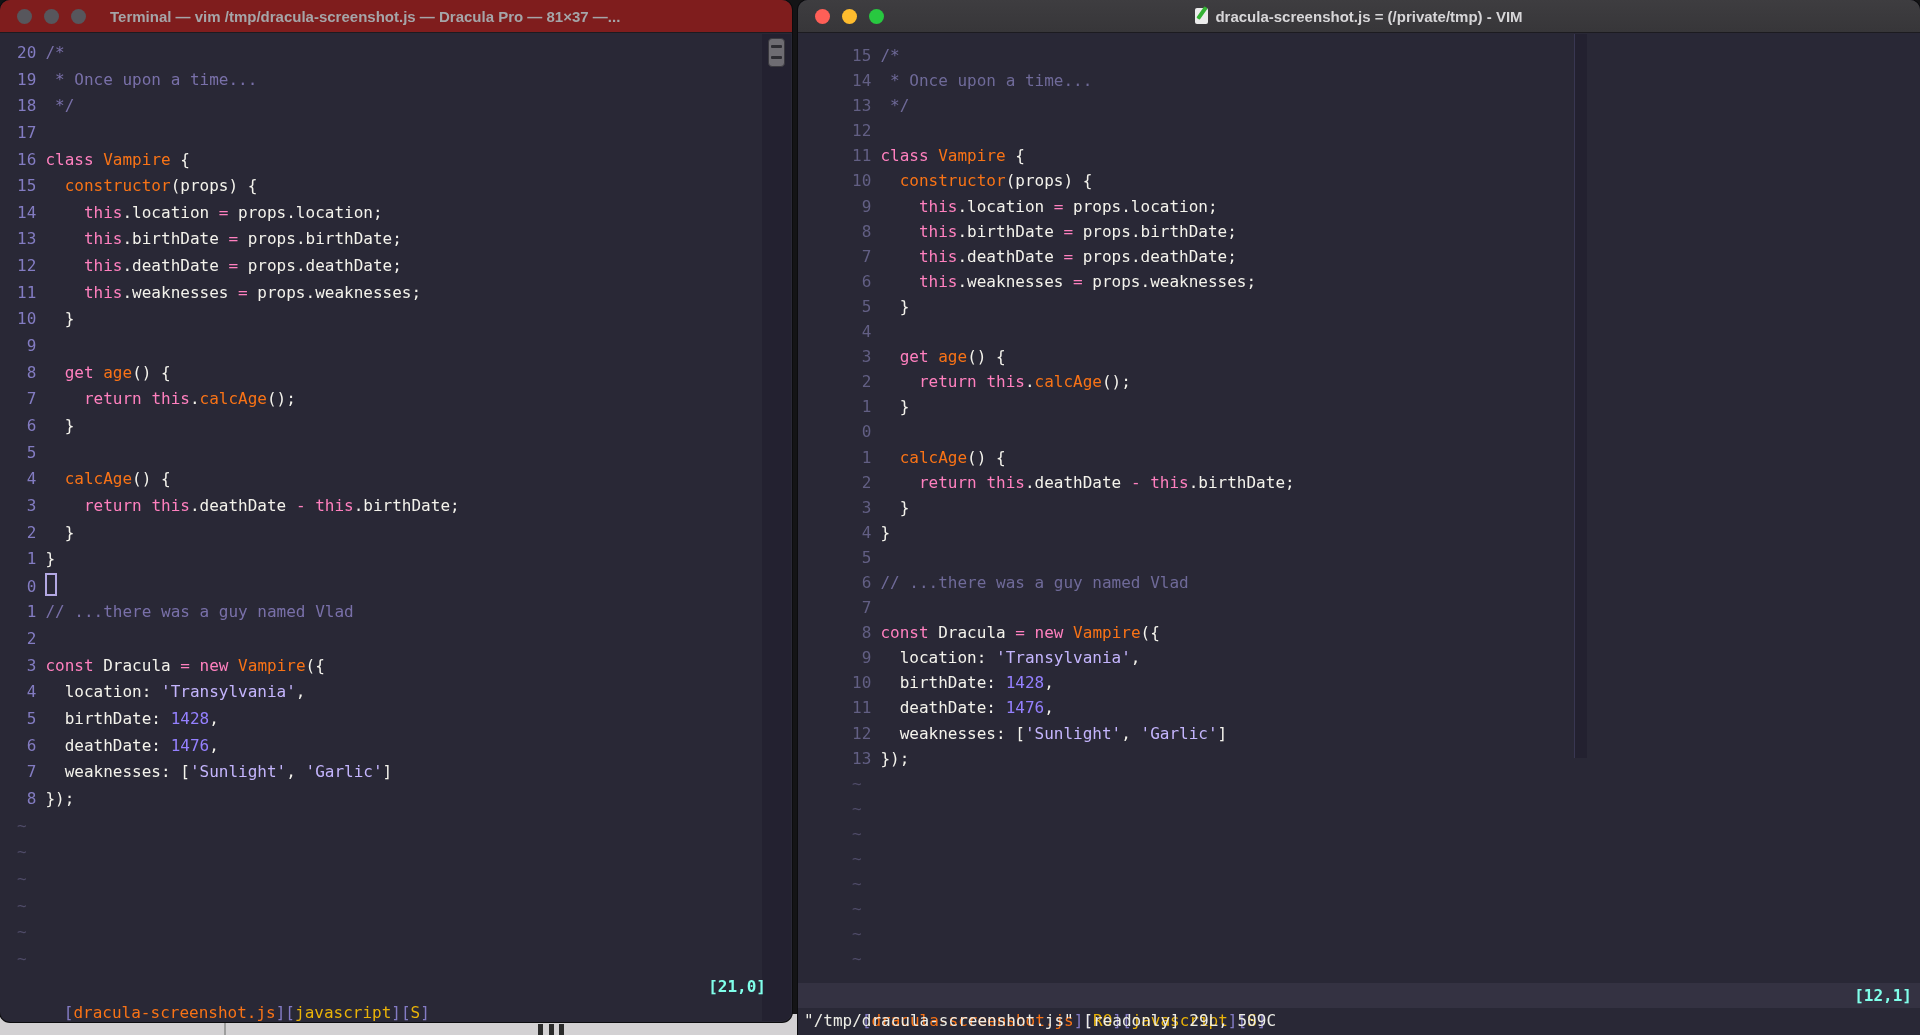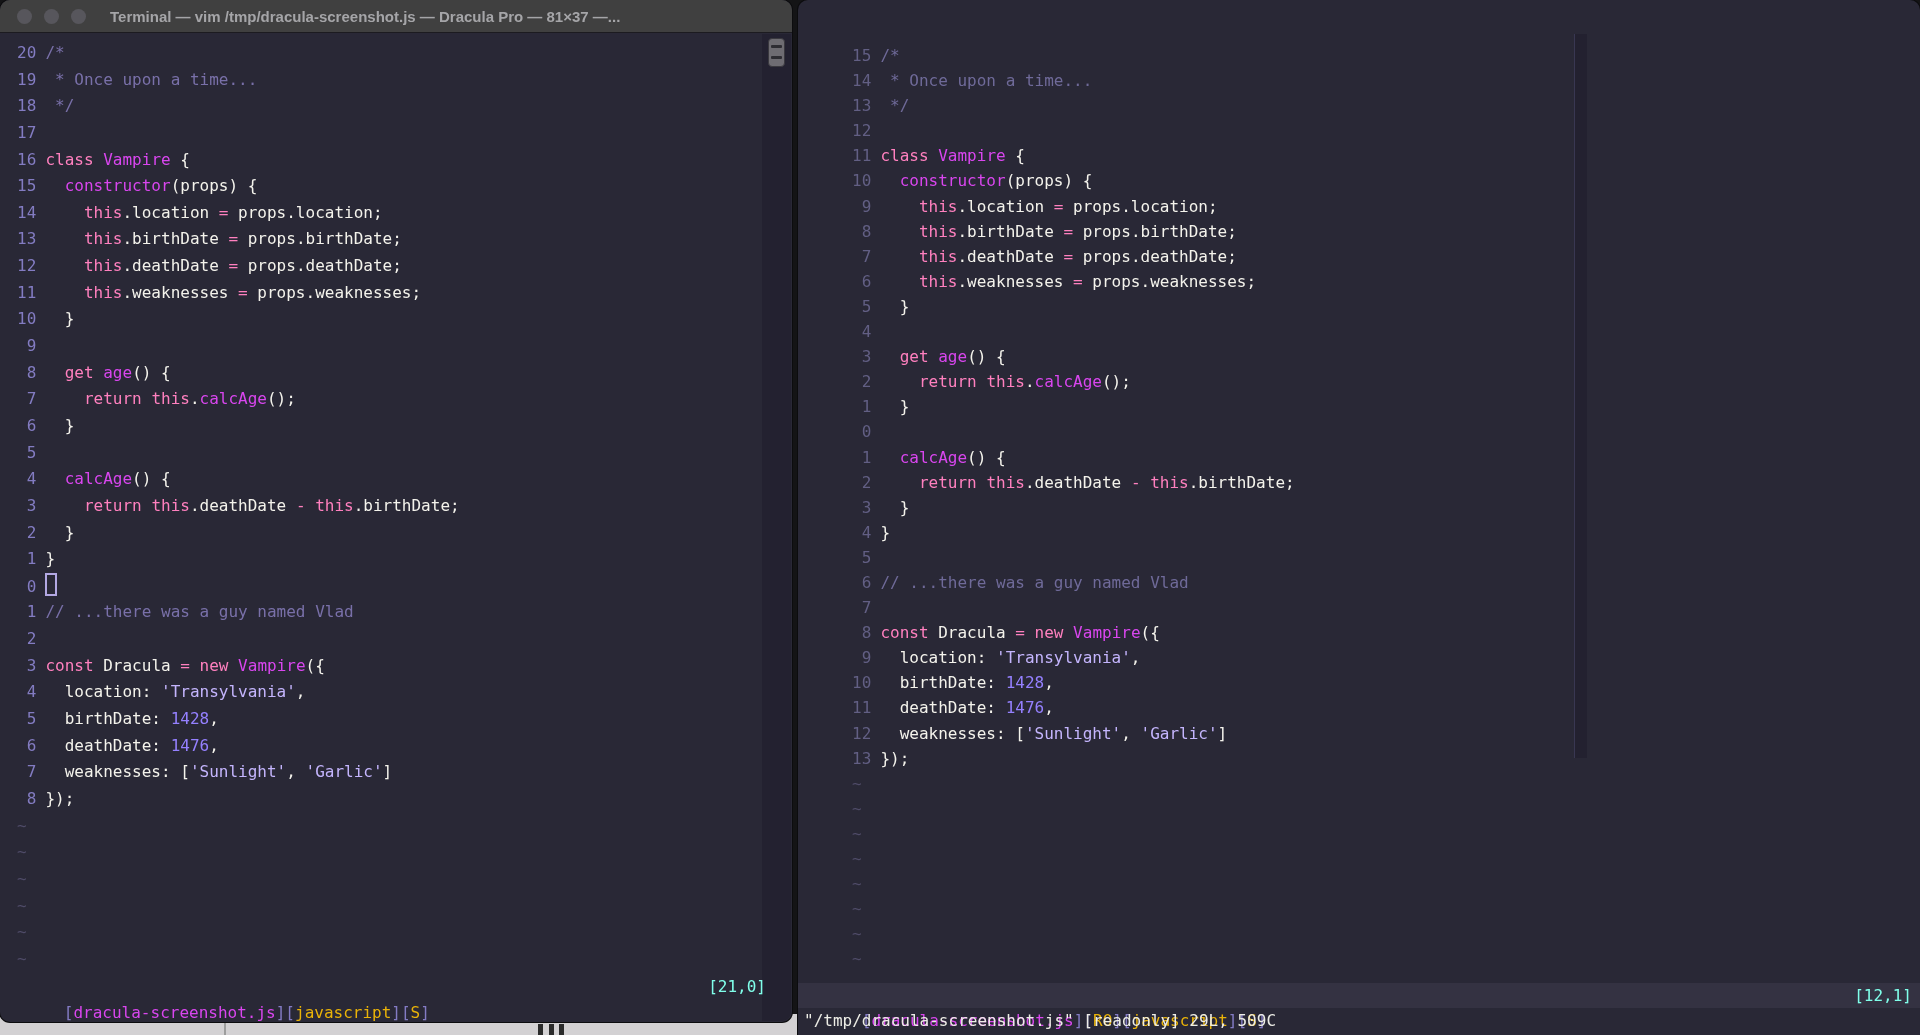--- a/index.html
+++ b/index.html
@@ -11,21 +11,21 @@
   .backdrop .glyph{position:absolute;left:538px;top:10px;width:26px;height:11px;}
   .backdrop .glyph span{position:absolute;top:0;width:5px;height:11px;background:#2b2b2b;}
   .backdrop .glyph span:nth-child(2){left:11px;}
   .backdrop .glyph span:nth-child(3){left:21px;}
   
   .window{position:absolute;background:#292836;z-index:1;box-shadow:0 0 0 1px #0c0c0e;}
   .win-left{left:0;top:0;width:792px;height:1022px;border-radius:10px;}
   .win-right{left:798px;top:0;width:1122px;height:1035px;border-radius:10px 10px 0 0;}
   .titlebar{position:absolute;left:0;top:0;right:0;height:33px;display:flex;align-items:center;
             border-bottom:1px solid #1c1b20;box-sizing:border-box;}
-  .titlebar.inactive{background:#404040;border-radius:10px 10px 0 0;}
+  .titlebar.inactive{background:#7f1d1d;border-radius:10px 10px 0 0;}
   .titlebar.active{background:linear-gradient(#3e3d40,#373639);border-radius:10px 10px 0 0;}
   .lights{position:absolute;left:17px;top:0;height:33px;display:flex;align-items:center;gap:12px;}
   .light{width:15px;height:15px;border-radius:50%;}
   .light.gray{background:#57565c;}
   .light.red{background:#FF5F57;}
   .light.yellow{background:#FEBC2E;}
   .light.green{background:#28C840;}
   .title-inactive{position:absolute;left:110px;top:0;line-height:33px;font-size:15px;font-weight:600;
                   color:#A5A5A8;white-space:nowrap;overflow:hidden;right:0;}
   .title-active{width:100%;display:flex;justify-content:center;align-items:center;gap:7px;
@@ -41,37 +41,37 @@
   .pane-right{padding:10px 0 0 10px;}
   .pane-left .row{height:26.65px;line-height:26.65px;}
   .pane-right .row{height:25.1px;line-height:25.1px;margin-left:44px;}
   .num{display:inline-block;width:2ch;text-align:right;margin-right:0.95ch;}
   .pane-left .num{color:#837CC2;}
   .pane-right .num{color:#625F84;}
   .tilde{color:#4F4B68;}
   
   .tk-f{color:#F4F3EC;}
   .tk-p{color:#FF80BF;}
-  .tk-g{color:#d946ef;}
+  .tk-g{color:#f97316;}
   .tk-y{color:#c4b5fd;}
   .tk-n{color:#9580FF;}
   .tk-c{color:#7970A9;}
   .tk-b{color:#837BC4;}
   .tk-j{color:#eab308;}
   .tk-o{color:#eab308;}
   .tk-cy{color:#80FFEA;}
   .pane-right .tk-c{color:#6F6A99;}
   .cursor-hollow{display:inline-block;width:8px;height:19px;border:2px solid #B3A8E3;
                  vertical-align:-4px;box-sizing:content-box;}
   
   .statusrow{position:absolute;left:0;right:0;height:26px;line-height:26px;
              font-family:"DejaVu Sans Mono",monospace;font-size:16px;white-space:pre;}
   .win-left .statusrow{top:974px;padding-left:6px;}
   .win-right .statusrow{top:983px;padding-left:6px;background:#343242;height:25px;line-height:25px;}
-  .ruler{position:absolute;top:0;}
+  .ruler{position:absolute;top:0;font-weight:bold;}
   .win-left .ruler{right:26px;}
   .win-right .ruler{right:8px;}
   .cmdrow{position:absolute;left:0;right:0;top:1009px;height:26px;line-height:24px;padding-left:6px;
           font-family:"DejaVu Sans Mono",monospace;font-size:16px;color:#EDEDE6;white-space:pre;}
   
   .scrollcol-left{position:absolute;right:1px;top:34px;bottom:1px;width:29px;background:#232130;
                   border-radius:0 0 9px 0;}
   .scroll-widget{position:absolute;top:4px;right:6px;width:17px;height:29px;background:#6E6C72;
                  border:1px solid #3a393f;border-radius:4px;box-sizing:border-box;}
   .scroll-widget::before,.scroll-widget::after{content:"";position:absolute;left:2px;right:2px;height:3px;
@@ -110,20 +110,31 @@
     <div class="scrollcol-left">
       <div class="scroll-widget"></div>
     </div>
     <div class="statusrow" id="status-left">
       <span class="seg"><span class="tk-b">[</span><span class="tk-g">dracula-screenshot.js</span><span class="tk-b">][</span><span class="tk-j">javascript</span><span class="tk-b">][</span><span class="tk-j">S</span><span class="tk-b">]</span></span>
       <span class="ruler"><span class="tk-cy">[21,0]</span></span>
     </div>
   </div>
 
   <div class="window win-right">
+    <div class="titlebar active">
+      <div class="lights">
+        <span class="light red"></span>
+        <span class="light yellow"></span>
+        <span class="light green"></span>
+      </div>
+      <div class="title-active">
+        <span class="doc-icon"></span>
+        <span>dracula-screenshot.js = (/private/tmp) - VIM</span>
+      </div>
+    </div>
     <div class="content">
       <div class="pane pane-right" id="pane-right"><div class="row"><span class="num">15</span><span class="tk-c">/*</span></div><div class="row"><span class="num">14</span><span class="tk-c"> * Once upon a time...</span></div><div class="row"><span class="num">13</span><span class="tk-c"> */</span></div><div class="row"><span class="num">12</span></div><div class="row"><span class="num">11</span><span class="tk-p">class</span><span class="tk-f"> </span><span class="tk-g">Vampire</span><span class="tk-f"> {</span></div><div class="row"><span class="num">10</span><span class="tk-f">  </span><span class="tk-g">constructor</span><span class="tk-f">(props) {</span></div><div class="row"><span class="num">9</span><span class="tk-f">    </span><span class="tk-p">this</span><span class="tk-f">.location </span><span class="tk-p">=</span><span class="tk-f"> props.location;</span></div><div class="row"><span class="num">8</span><span class="tk-f">    </span><span class="tk-p">this</span><span class="tk-f">.birthDate </span><span class="tk-p">=</span><span class="tk-f"> props.birthDate;</span></div><div class="row"><span class="num">7</span><span class="tk-f">    </span><span class="tk-p">this</span><span class="tk-f">.deathDate </span><span class="tk-p">=</span><span class="tk-f"> props.deathDate;</span></div><div class="row"><span class="num">6</span><span class="tk-f">    </span><span class="tk-p">this</span><span class="tk-f">.weaknesses </span><span class="tk-p">=</span><span class="tk-f"> props.weaknesses;</span></div><div class="row"><span class="num">5</span><span class="tk-f">  }</span></div><div class="row"><span class="num">4</span></div><div class="row"><span class="num">3</span><span class="tk-f">  </span><span class="tk-p">get</span><span class="tk-f"> </span><span class="tk-g">age</span><span class="tk-f">() {</span></div><div class="row"><span class="num">2</span><span class="tk-f">    </span><span class="tk-p">return</span><span class="tk-f"> </span><span class="tk-p">this</span><span class="tk-f">.</span><span class="tk-g">calcAge</span><span class="tk-f">();</span></div><div class="row"><span class="num">1</span><span class="tk-f">  }</span></div><div class="row"><span class="num">0</span></div><div class="row"><span class="num">1</span><span class="tk-f">  </span><span class="tk-g">calcAge</span><span class="tk-f">() {</span></div><div class="row"><span class="num">2</span><span class="tk-f">    </span><span class="tk-p">return</span><span class="tk-f"> </span><span class="tk-p">this</span><span class="tk-f">.deathDate </span><span class="tk-p">-</span><span class="tk-f"> </span><span class="tk-p">this</span><span class="tk-f">.birthDate;</span></div><div class="row"><span class="num">3</span><span class="tk-f">  }</span></div><div class="row"><span class="num">4</span><span class="tk-f">}</span></div><div class="row"><span class="num">5</span></div><div class="row"><span class="num">6</span><span class="tk-c">// ...there was a guy named Vlad</span></div><div class="row"><span class="num">7</span></div><div class="row"><span class="num">8</span><span class="tk-p">const</span><span class="tk-f"> Dracula </span><span class="tk-p">=</span><span class="tk-f"> </span><span class="tk-p">new</span><span class="tk-f"> </span><span class="tk-g">Vampire</span><span class="tk-f">({</span></div><div class="row"><span class="num">9</span><span class="tk-f">  location: </span><span class="tk-y">'Transylvania'</span><span class="tk-f">,</span></div><div class="row"><span class="num">10</span><span class="tk-f">  birthDate: </span><span class="tk-n">1428</span><span class="tk-f">,</span></div><div class="row"><span class="num">11</span><span class="tk-f">  deathDate: </span><span class="tk-n">1476</span><span class="tk-f">,</span></div><div class="row"><span class="num">12</span><span class="tk-f">  weaknesses: [</span><span class="tk-y">'Sunlight'</span><span class="tk-f">, </span><span class="tk-y">'Garlic'</span><span class="tk-f">]</span></div><div class="row"><span class="num">13</span><span class="tk-f">});</span></div><div class="row"><span class="tilde">~</span></div><div class="row"><span class="tilde">~</span></div><div class="row"><span class="tilde">~</span></div><div class="row"><span class="tilde">~</span></div><div class="row"><span class="tilde">~</span></div><div class="row"><span class="tilde">~</span></div><div class="row"><span class="tilde">~</span></div><div class="row"><span class="tilde">~</span></div></div>
     </div>
     <div class="scrollband-right"></div>
     <div class="statusrow" id="status-right">
       <span class="seg"><span class="tk-b">[</span><span class="tk-g">dracula-screenshot.js</span><span class="tk-b">][</span><span class="tk-o">RO</span><span class="tk-b">][</span><span class="tk-j">javascript</span><span class="tk-b">][</span><span class="tk-j">S</span><span class="tk-b">]</span></span>
       <span class="ruler"><span class="tk-cy">[12,1]</span></span>
     </div>
     <div class="cmdrow">"/tmp/dracula-screenshot.js" [readonly] 29L, 509C</div>
   </div>

